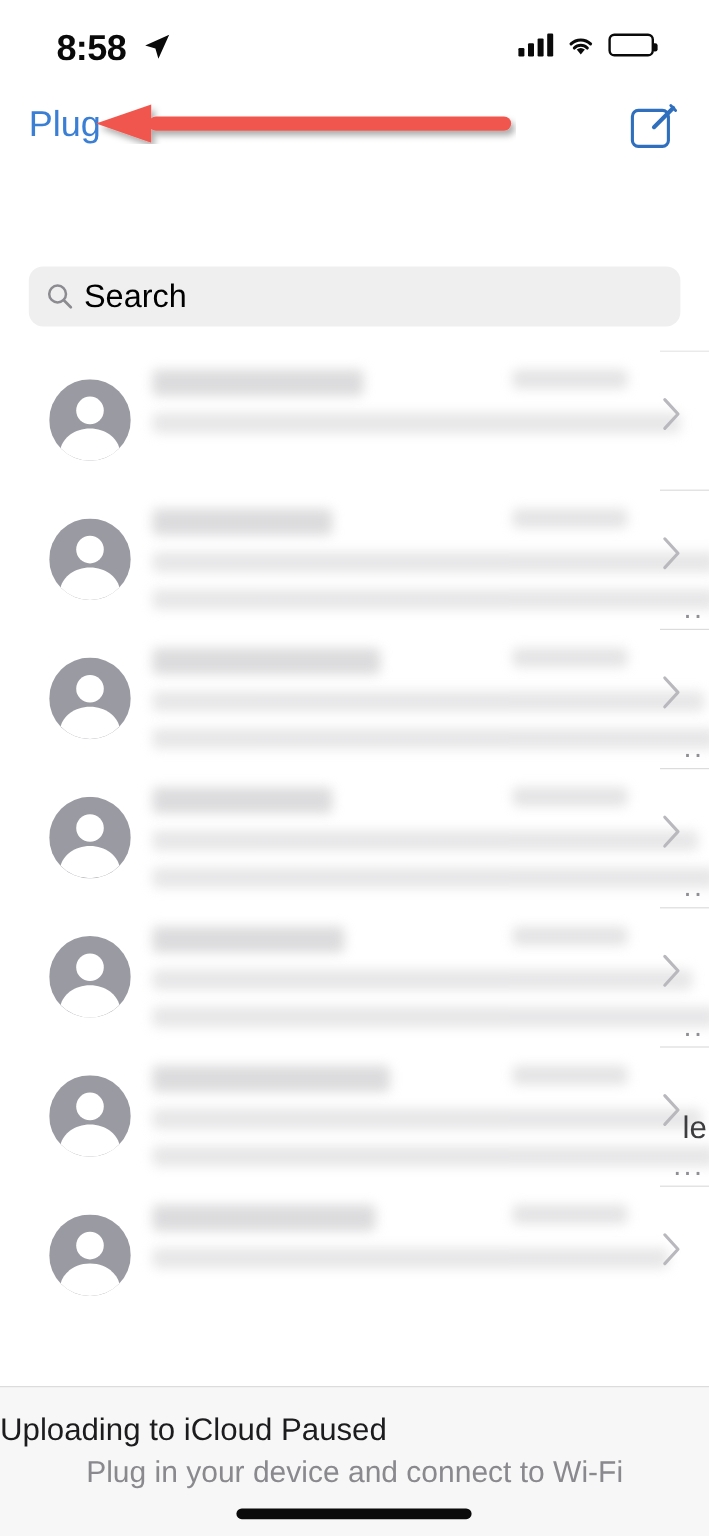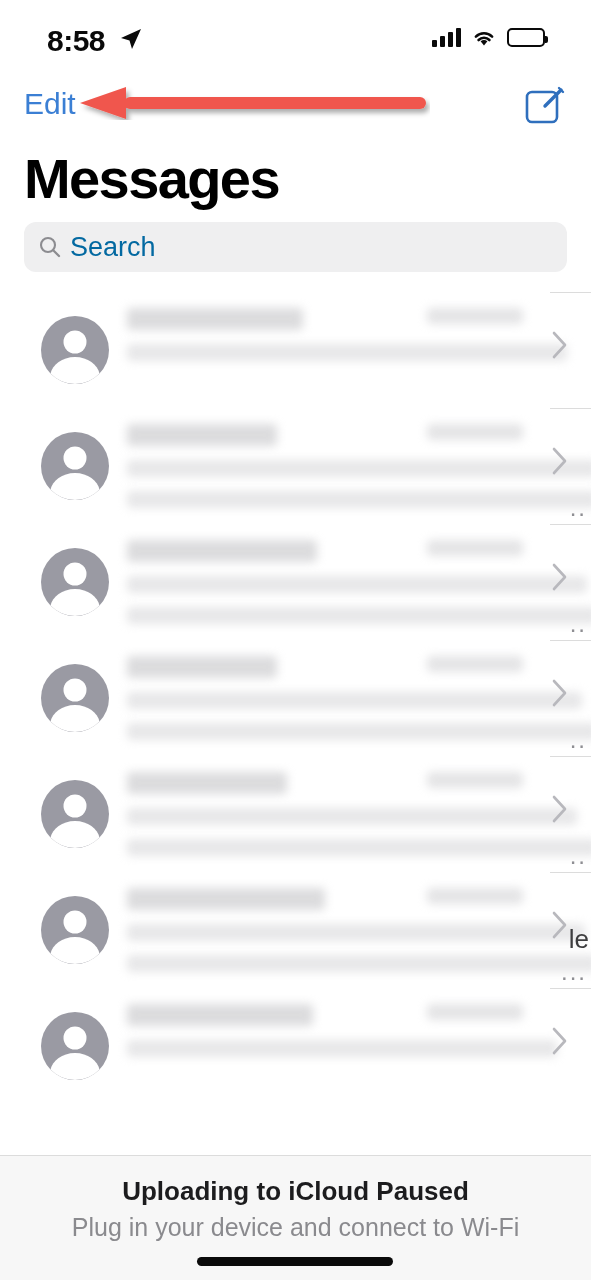--- a/index.html
+++ b/index.html
@@ -50,21 +50,21 @@
     font-size:56px; font-weight:700; letter-spacing:-1.6px; color:#000;
   }
 
   
   .search {
     position:absolute; left:24px; top:222px; width:543px; height:50px;
     background:#efeff0; border-radius:12px; display:flex; align-items:center;
     padding:0 14px; cursor:text;
   }
   .search .mag { width:24px; height:24px; flex:0 0 auto; margin-right:8px; }
-  .search .ph { font-size:27px; color:#0369a1; }
+  .search .ph { font-size:27px; color:#000000; }
 
   
   .list { position:absolute; left:0; top:292px; width:591px; height:872px; overflow:hidden; }
   .row { position:relative; width:591px; height:116px; }
   .row .divider { position:absolute; left:550px; right:0; top:0; height:1px; background:#dcdcdc; }
   .row:first-child .divider { left:550px; }
   .avatar { position:absolute; left:41px; top:24px; width:68px; height:68px; }
   .row-body { position:absolute; left:127px; top:16px; right:20px; }
   .r-title { height:22px; border-radius:4px; background:#bfbfc2; opacity:.55;
              filter:blur(5px); }
@@ -75,22 +75,22 @@
   .chev { position:absolute; right:22px; top:38px; width:18px; height:30px; }
   .edge-frag { position:absolute; right:2px; font-size:26px; color:#3d3d3f;
                letter-spacing:0; }
   .edge-dots { position:absolute; right:4px; font-size:24px; color:#8e8e93; letter-spacing:2px; }
 
   
   .footer {
     position:absolute; left:0; top:1155px; width:591px; height:125px;
     background:#f7f7f7; border-top:1px solid #dcdcdc;
   }
-  .f-title { position:absolute; top:20px; width:591px; text-align:center;
-             font-size:26px; font-weight:700; color:#1c1c1e; }
+  .f-title { position:absolute; top:20px; width:591px; text-align:left;
+             font-size:26px; font-weight:400; color:#1c1c1e; }
   .f-sub { position:absolute; top:57px; width:591px; text-align:center;
            font-size:25px; color:#8a8a8e; }
   .home-ind { position:absolute; left:197px; top:1257px; width:196px; height:9px;
               background:#0a0a0a; border-radius:5px; }
 </style>
 </head>
 <body>
 
 <div class="phone">
 
@@ -109,41 +109,40 @@
       <svg class="wifi" viewBox="0 0 26 19">
         <path d="M13 17.5 L9.6 13.2 A5.6 5.6 0 0 1 16.4 13.2 Z" fill="#0a0a0a"></path>
         <path d="M4.9 8.6 A11.6 11.6 0 0 1 21.1 8.6" stroke="#0a0a0a" stroke-width="2.6" fill="none" stroke-linecap="round"></path>
         <path d="M7.6 12.0 A7.6 7.6 0 0 1 18.4 12.0" stroke="#0a0a0a" stroke-width="2.6" fill="none" stroke-linecap="round"></path>
       </svg>
       <span class="batt"><span class="fill"></span></span>
     </div>
   </div>
 
   <div class="navbar">
-    <div class="edit-btn">Edit</div>
+    <div class="edit-btn">Plug</div>
     <svg class="compose-btn" viewBox="0 0 44 44">
       <rect x="4" y="10" width="30" height="30" rx="5" fill="none" stroke="#2f6fbd" stroke-width="2.6"></rect>
       <path d="M22 24 L38 8" stroke="#2f6fbd" stroke-width="3.4" stroke-linecap="round"></path>
       <path d="M36 6 L40 10" stroke="#2f6fbd" stroke-width="2.4" stroke-linecap="round"></path>
     </svg>
   </div>
 
   <svg class="arrow-anno" viewBox="0 0 352 34">
     <defs>
       <filter id="ashadow" x="-20%" y="-40%" width="150%" height="200%">
         <feDropShadow dx="3" dy="4" stdDeviation="2.5" flood-color="#000" flood-opacity="0.32"></feDropShadow>
       </filter>
     </defs>
     <g filter="url(#ashadow)">
       <rect x="46" y="11" width="302" height="12" rx="6" fill="#f0574d"></rect>
       <path d="M2 17 L48 1 L48 33 Z" fill="#f0574d"></path>
     </g>
   </svg>
 
-  <div class="big-title">Messages</div>
 
   <div class="search">
     <svg class="mag" viewBox="0 0 24 24">
       <circle cx="10" cy="10" r="7" fill="none" stroke="#8c8c90" stroke-width="2.1"></circle>
       <path d="M15.2 15.2 L21 21" stroke="#8c8c90" stroke-width="2.3" stroke-linecap="round"></path>
     </svg>
     <span class="ph">Search</span>
   </div>
 
   <div class="list" id="list">

